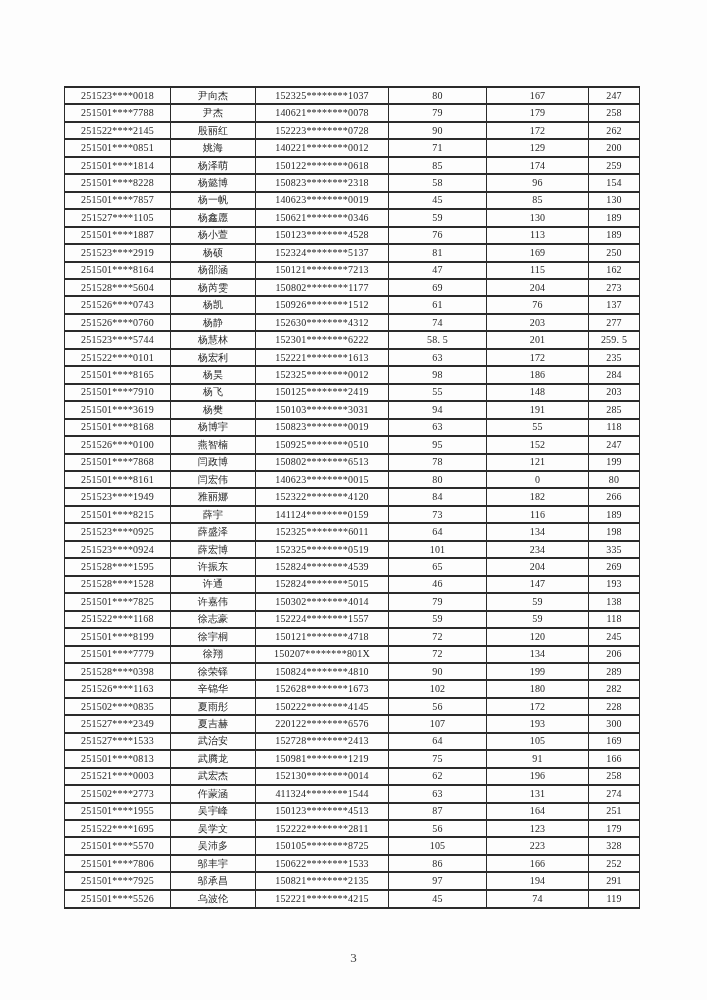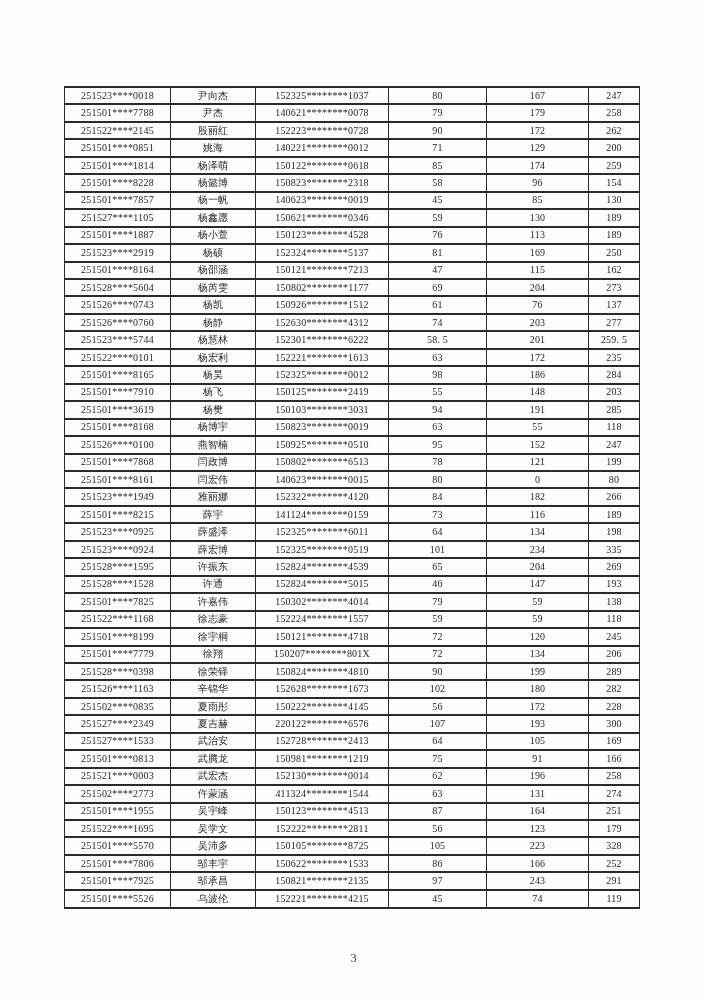--- a/index.html
+++ b/index.html
@@ -428,21 +428,21 @@
           <td>150622********1533</td>
           <td>86</td>
           <td>166</td>
           <td>252</td>
         </tr>
         <tr>
           <td>251501****7925</td>
           <td>邬承昌</td>
           <td>150821********2135</td>
           <td>97</td>
-          <td>243</td>
+          <td>194</td>
           <td>291</td>
         </tr>
         <tr>
           <td>251501****5526</td>
           <td>乌波伦</td>
           <td>152221********4215</td>
           <td>45</td>
           <td>74</td>
           <td>119</td>
         </tr>

